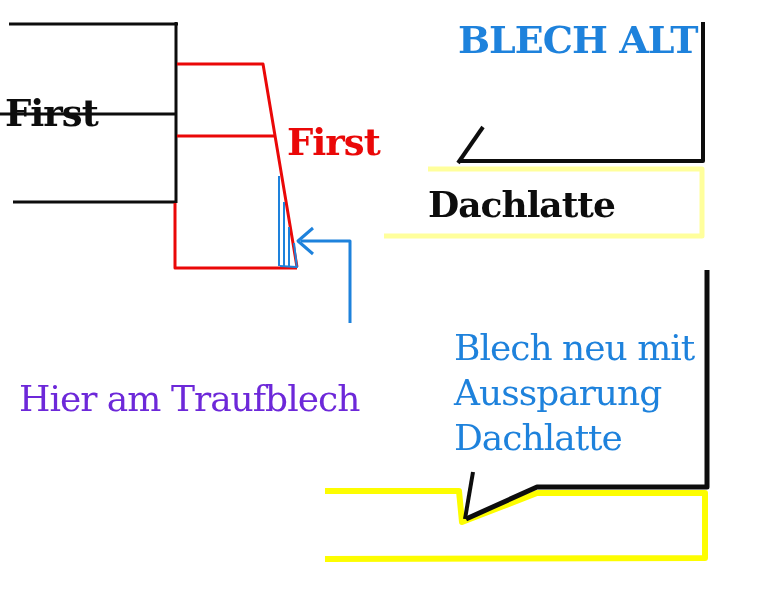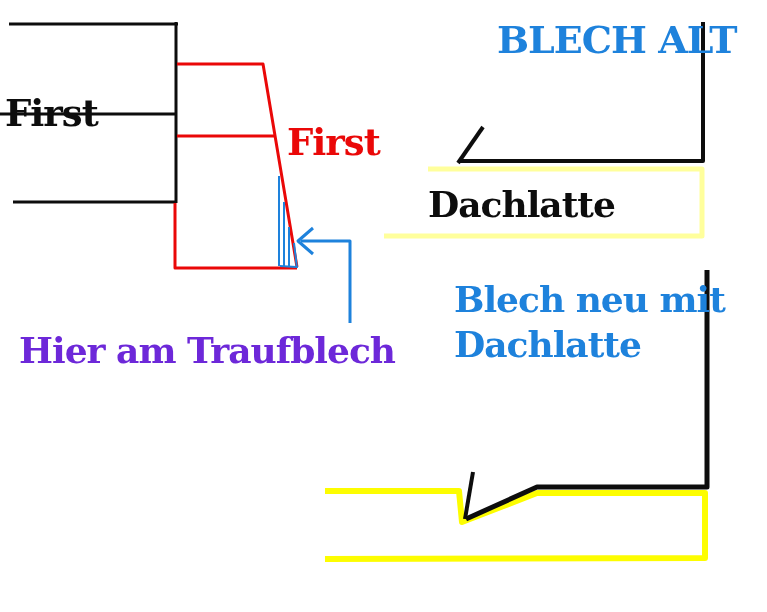--- a/index.html
+++ b/index.html
@@ -28,22 +28,23 @@
     white-space: nowrap;
     line-height: 1.05;
     letter-spacing: -1px;
   }
   .lbl-first-black { left: 5px;   top: 94px;  font-size: 37px; }
   .lbl-first-red   { left: 287px; top: 123px; font-size: 37px; }
   .lbl-blech-alt   { left: 458px; top: 20px;  font-size: 38px; }
   .lbl-dachlatte   { left: 428px; top: 186px; font-size: 36px; }
   .note {
     position: absolute;
-    font-weight: bold;
+    font-weight: normal;
     letter-spacing: -1px;
+    margin-top: 48px;
   }
   .note-problem {
     left: 19px; top: 327px;
     font-size: 36px; line-height: 47px;
   }
   .note-blech-neu {
     left: 454px; top: 277px;
     font-size: 36px; line-height: 45px;
   }
   .note div { white-space: nowrap; }
@@ -73,26 +74,27 @@
       <polyline points="483,127 458,163" fill="none" stroke="#0d0d0d" stroke-width="4" stroke-linejoin="round"></polyline>
       <polyline points="325,491 459,491 462,522 537,493 705,493 705,558 325,559" fill="none" stroke="#fdfd00" stroke-width="6" stroke-linejoin="round"></polyline>
       <polyline points="707,270 707,487 537,487 466,519" fill="none" stroke="#0d0d0d" stroke-width="5" stroke-linejoin="round"></polyline>
       <polyline points="473,472 465,519" fill="none" stroke="#0d0d0d" stroke-width="4" stroke-linejoin="round"></polyline>
     </svg>
 
   <div class="lbl lbl-first-black" style="color: rgb(13, 13, 13);">First</div>
 
   <div class="lbl lbl-first-red" style="color: rgb(234, 8, 8);">First</div>
 
-  <div class="lbl lbl-blech-alt" style="color: rgb(30, 130, 220); margin-left: 39px;">BLECH ALT</div>
+  <div class="lbl lbl-blech-alt" style="color: rgb(30, 130, 220);">BLECH ALT</div>
 
   <div class="lbl lbl-dachlatte" style="color: rgb(13, 13, 13);">Dachlatte</div>
 
   <div class="note note-problem" style="color: #6d28d9;">
     <div>Hier am Traufblech</div>
   </div>
 
   <div class="note note-blech-neu" style="color: rgb(30, 130, 220);">
     <div>Blech neu mit</div>
+    <div>Aussparung</div>
     <div>Dachlatte</div>
   </div>
 
 </div>
 
 </body></html>

